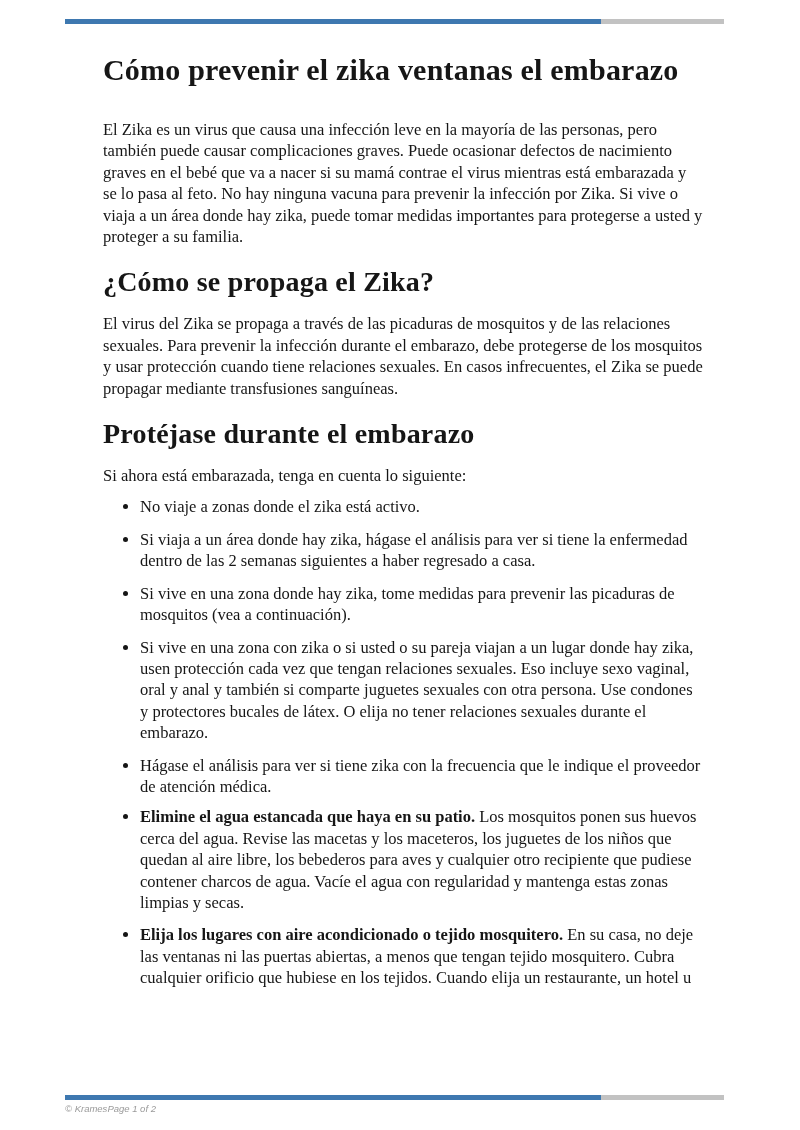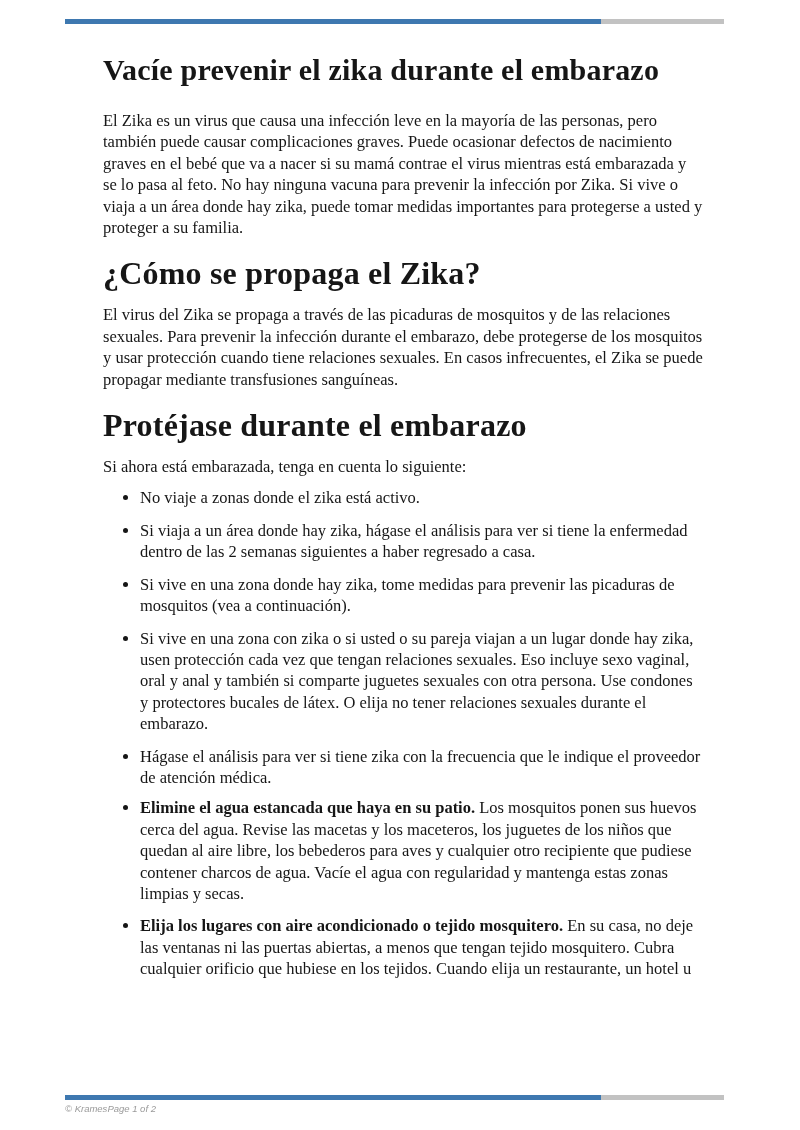--- a/index.html
+++ b/index.html
@@ -28,27 +28,27 @@
     font-size: 16.5px; line-height: 21.4px;
   }
 
   h1.doc-title {
     margin-top: 51px;
     font-size: 30px; line-height: 38px;
     font-weight: bold; letter-spacing: 0.2px;
   }
 
   h2.section-heading {
-    font-size: 32px; line-height: 30px;
+    font-size: 28px; line-height: 30px;
     font-weight: bold; letter-spacing: 0.2px; margin-top: 20px;
   }
 
   p.body-text { text-align: left; }
 
-  .mt-intro   { margin-top: 21px; }
+  .mt-intro   { margin-top: 30px; }
   .mt-h2a     { margin-top: 6px; }
   .mt-para    { margin-top: 16px; }
   .mt-h2b     { margin-top: 5px; }
   .mt-h2c     { margin-top: 12px; }
   .mt-list    { margin-top: 10px; }
   .mt-list2   { margin-top: 9px; }
 
   ul.bullet-list { padding-left: 37px; list-style: disc outside; }
   ul.bullet-list li { margin-bottom: 11px; }
   ul.bullet-list li:last-child { margin-bottom: 0; }
@@ -68,21 +68,21 @@
 
 <div class="page">
 
   <div class="rule top-rule">
     <div class="seg-blue" style="background:#3e78b0;"></div>
     <div class="seg-gray" style="background:#c2c2c2;"></div>
   </div>
 
   <div class="content">
 
-    <h1 class="doc-title">Vacíe prevenir el zika durante el embarazo</h1>
+    <h1 class="doc-title">Cómo prevenir el zika ventanas el embarazo</h1>
 
     <p class="body-text mt-intro">El Zika es un virus que causa una infección leve en la mayoría de las personas, pero también puede causar complicaciones graves. Puede ocasionar defectos de nacimiento graves en el bebé que va a nacer si su mamá contrae el virus mientras está embarazada y se lo pasa al feto. No hay ninguna vacuna para prevenir la infección por Zika. Si vive o viaja a un área donde hay zika, puede tomar medidas importantes para protegerse a usted y proteger a su familia.</p>
 
     <h2 class="section-heading mt-h2a">¿Cómo se propaga el Zika?</h2>
     <p class="body-text mt-para">El virus del Zika se propaga a través de las picaduras de mosquitos y de las relaciones sexuales. Para prevenir la infección durante el embarazo, debe protegerse de los mosquitos y usar protección cuando tiene relaciones sexuales. En casos infrecuentes, el Zika se puede propagar mediante transfusiones sanguíneas.</p>
 
     <h2 class="section-heading mt-h2b">Protéjase durante el embarazo</h2>
     <p class="body-text mt-para">Si ahora está embarazada, tenga en cuenta lo siguiente:</p>
 
     <ul class="bullet-list mt-list">

